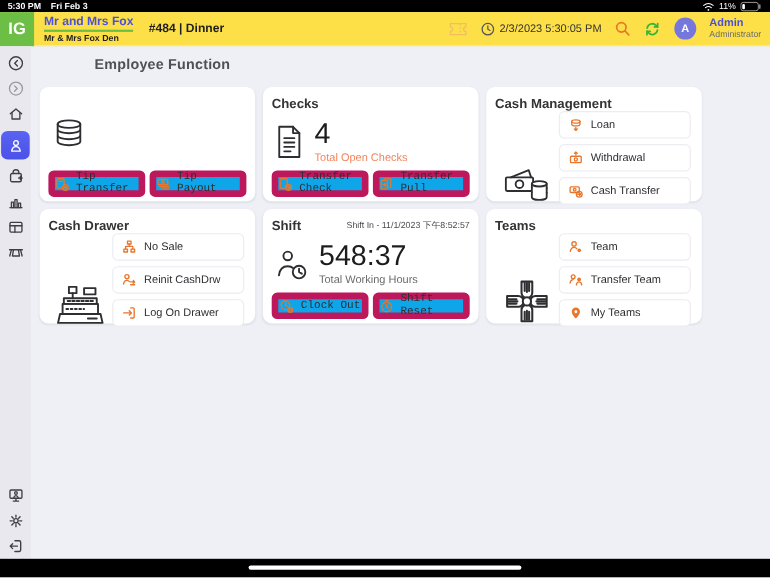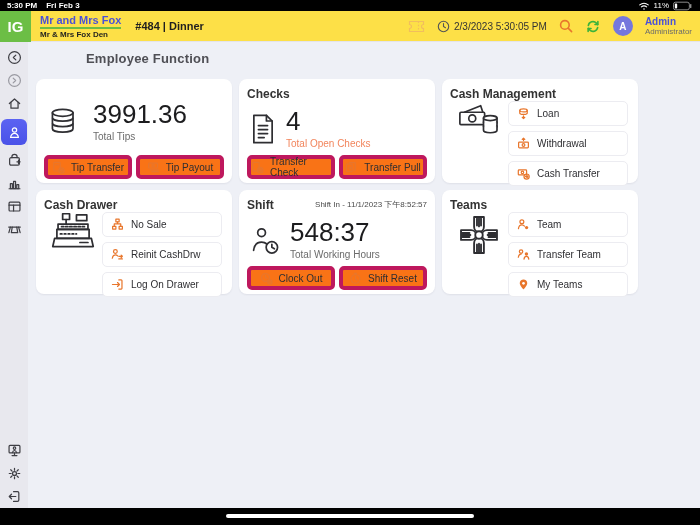--- a/index.html
+++ b/index.html
@@ -53,24 +53,24 @@
   .shift-in { font-size:8px; color:#4a4a4a; padding-top:1px; }
 
   .stat { display:flex; align-items:center; gap:9px; margin:4px 0 0 2px; flex:1; }
   .stat-value { font-size:26px; color:#1c1c1e; line-height:1.05; }
   .stat-caption { font-size:10px; color:#6b6b6b; margin-top:2px; }
   .stat-caption.orange { color:#f2855c; }
 
   .dicon { stroke:#2e2e32; fill:none; stroke-width:1.5; stroke-linecap:round; stroke-linejoin:round; flex:none; }
 
   .footer { display:flex; gap:4px; margin-top:auto; padding-top:3px; }
-  .fbtn { flex:1; height:24px; background:#f97316; border:4px solid #be185d; border-radius:5px;
-          display:flex; align-items:center; justify-content:center; gap:6px; font-size:10px; color:#2e2e32; cursor:pointer; }
-
-  .side-row { flex:1; display:flex; align-items:flex-start; }
+  .fbtn { flex:1; height:24px; background:#0ea5e9; border:6px solid #be185d; border-radius:5px;
+          display:flex; align-items:center; justify-content:center; gap:6px; font-size:10px; color:#2e2e32; cursor:pointer;font-family:Liberation Mono, monospace; }
+
+  .side-row { flex:1; display:flex; align-items:flex-end; }
   .icon-area { flex:1; display:flex; align-items:center; justify-content:center; }
   .btn-col { width:120px; display:flex; flex-direction:column; gap:5px; margin-right:2px; }
   .sbtn { height:25px; background:#fff; border:1px solid #ececf1; border-radius:5px; display:flex;
           align-items:center; gap:7px; padding-left:8px; font-size:10px; color:#2e2e32; cursor:pointer; }
 
   .oicon { width:13px; height:13px; stroke:#e8762c; fill:none; stroke-width:1.5;
            stroke-linecap:round; stroke-linejoin:round; flex:none; }
 
   
   .bottombar { height:17px; background:#000; display:flex; align-items:flex-start; justify-content:center; padding-top:6px; }
@@ -201,24 +201,20 @@
       <div class="cards">
 
         <div class="card">
           <div class="stat">
             <svg class="dicon" width="38" height="32" viewBox="0 0 32 28" fill="#fff">
               <ellipse cx="14" cy="6" rx="9" ry="3"></ellipse>
               <path d="M5 6v4.2c0 1.7 4 3 9 3s9-1.3 9-3V6"></path>
               <path d="M5 10.8V15c0 1.7 4 3 9 3s9-1.3 9-3v-4.2"></path>
               <path d="M5 15.6v4.2c0 1.7 4 3 9 3s9-1.3 9-3v-4.2"></path>
             </svg>
-            <div class="stat-text">
-              <div class="stat-value">3991.36</div>
-              <div class="stat-caption">Total Tips</div>
-            </div>
           </div>
           <div class="footer">
             <div class="fbtn">
               <svg class="oicon" viewBox="0 0 16 16">
                   <rect x="2.2" y="1.8" width="8" height="10.5" rx="1"></rect>
                   <line x1="4.4" y1="4.6" x2="8" y2="4.6"></line>
                   <circle cx="11.6" cy="11.6" r="3.2"></circle>
                   <path d="M10 11.6h3M11.9 10.3l1.3 1.3-1.3 1.3"></path>
                 </svg>
               <span>Tip Transfer</span>

